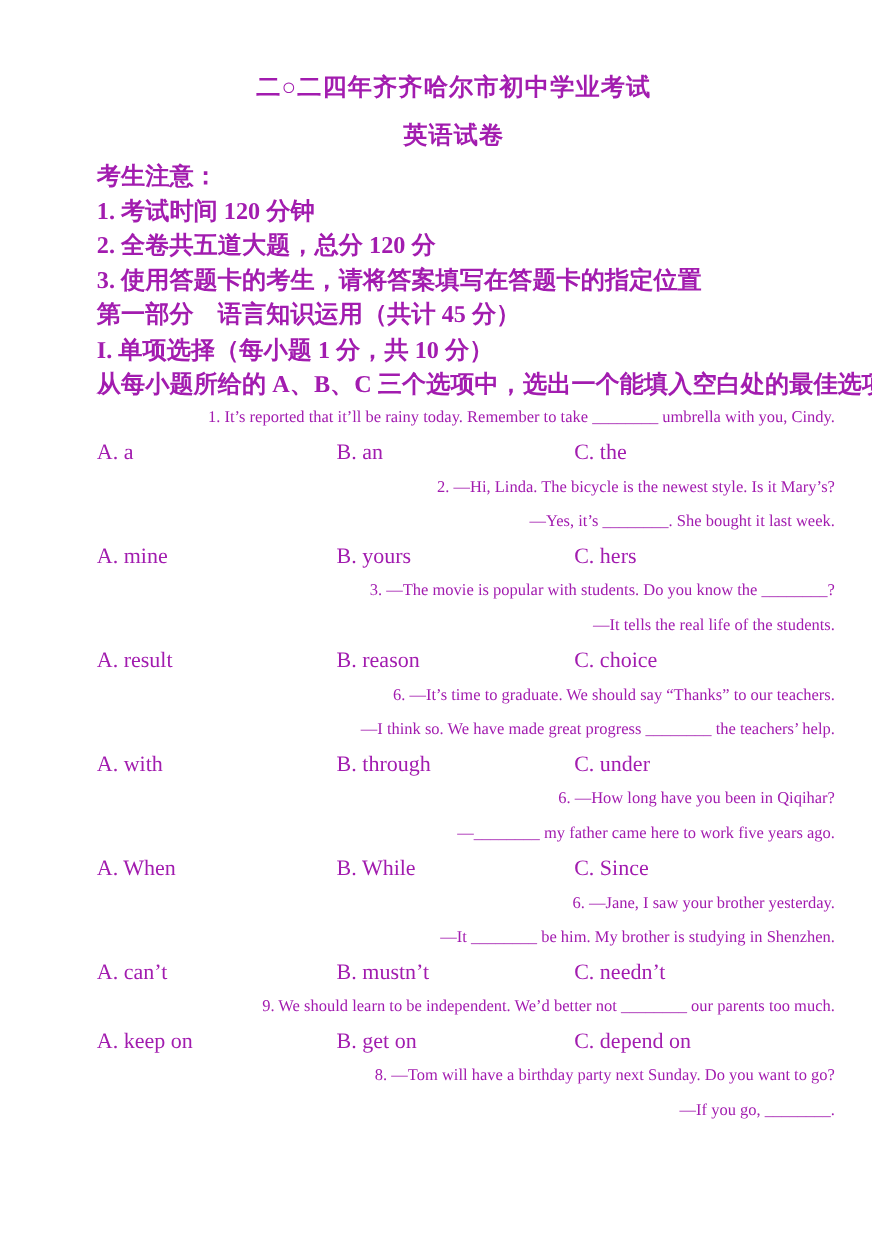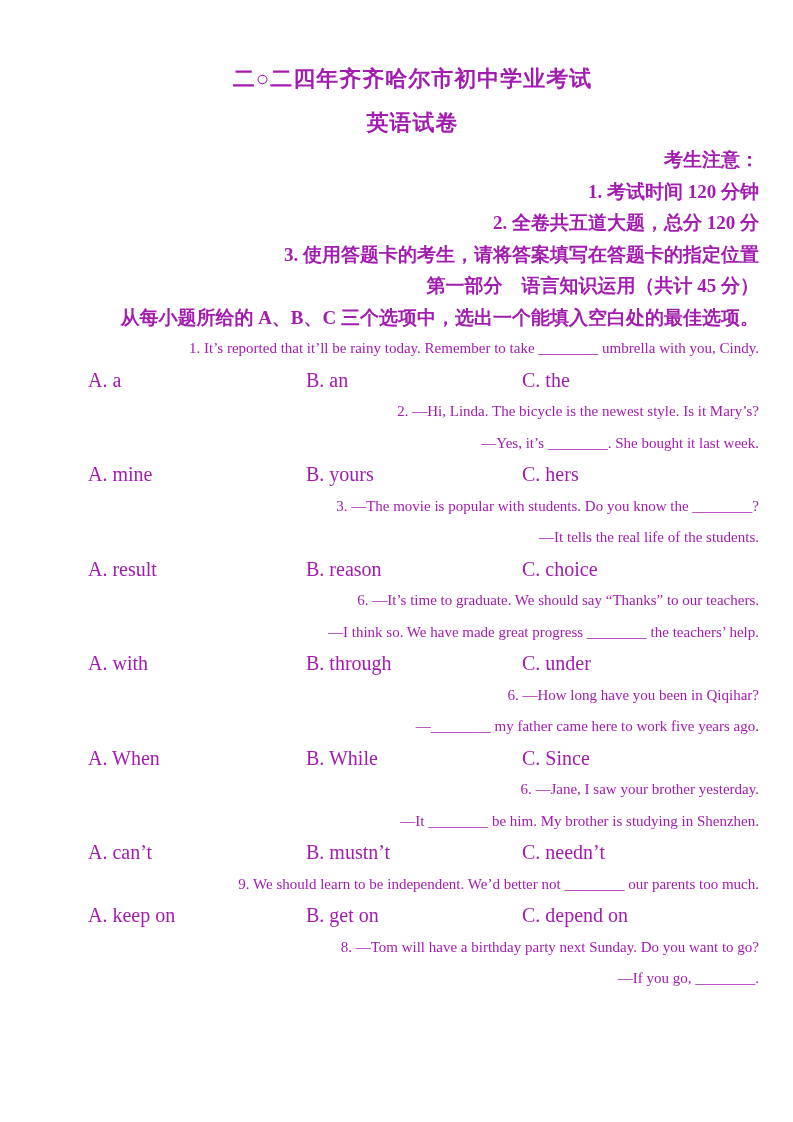--- a/index.html
+++ b/index.html
@@ -23,21 +23,21 @@
   .subtitle {
     font-size: 22px;
     line-height: 30px;
     font-weight: 700;
     margin-top: 16px;
     letter-spacing: 1px;
     font-family: Liberation Mono, monospace;
   }
   .bodytext { margin: 4px 50px 0 72px; }
   .line { height: 31.5px; line-height: 31.5px; white-space: nowrap; }
-  .zh { font-weight: 700; font-size: 19px; text-align: right; }
+  .zh { font-weight: 700; font-size: 22px; }
   .en { font-size: 15px; text-align: right; }
   .opts { display: grid; grid-template-columns: 218px 216px 1fr; }
   .opt { font-size: 20px; }
 </style>
 </head>
 <body>
 
 <div class="page">
 
   <div class="titles">
@@ -46,20 +46,21 @@
   </div>
 
   <div class="bodytext">
 
     <div class="line zh">考生注意：</div>
     <div class="line zh">1. 考试时间 120 分钟</div>
     <div class="line zh">2. 全卷共五道大题，总分 120 分</div>
     <div class="line zh">3. 使用答题卡的考生，请将答案填写在答题卡的指定位置</div>
 
     <div class="line zh">第一部分　语言知识运用（共计 45 分）</div>
+    <div class="line zh">I. 单项选择（每小题 1 分，共 10 分）</div>
     <div class="line zh">从每小题所给的 A、B、C 三个选项中，选出一个能填入空白处的最佳选项。</div>
 
     <div>
       <div class="line en">1. It’s reported that it’ll be rainy today. Remember to take ________ umbrella with you, Cindy.</div>
       <div class="line opts">
         <span class="opt">A. a</span>
         <span class="opt">B. an</span>
         <span class="opt">C. the</span>
       </div>
     </div>

